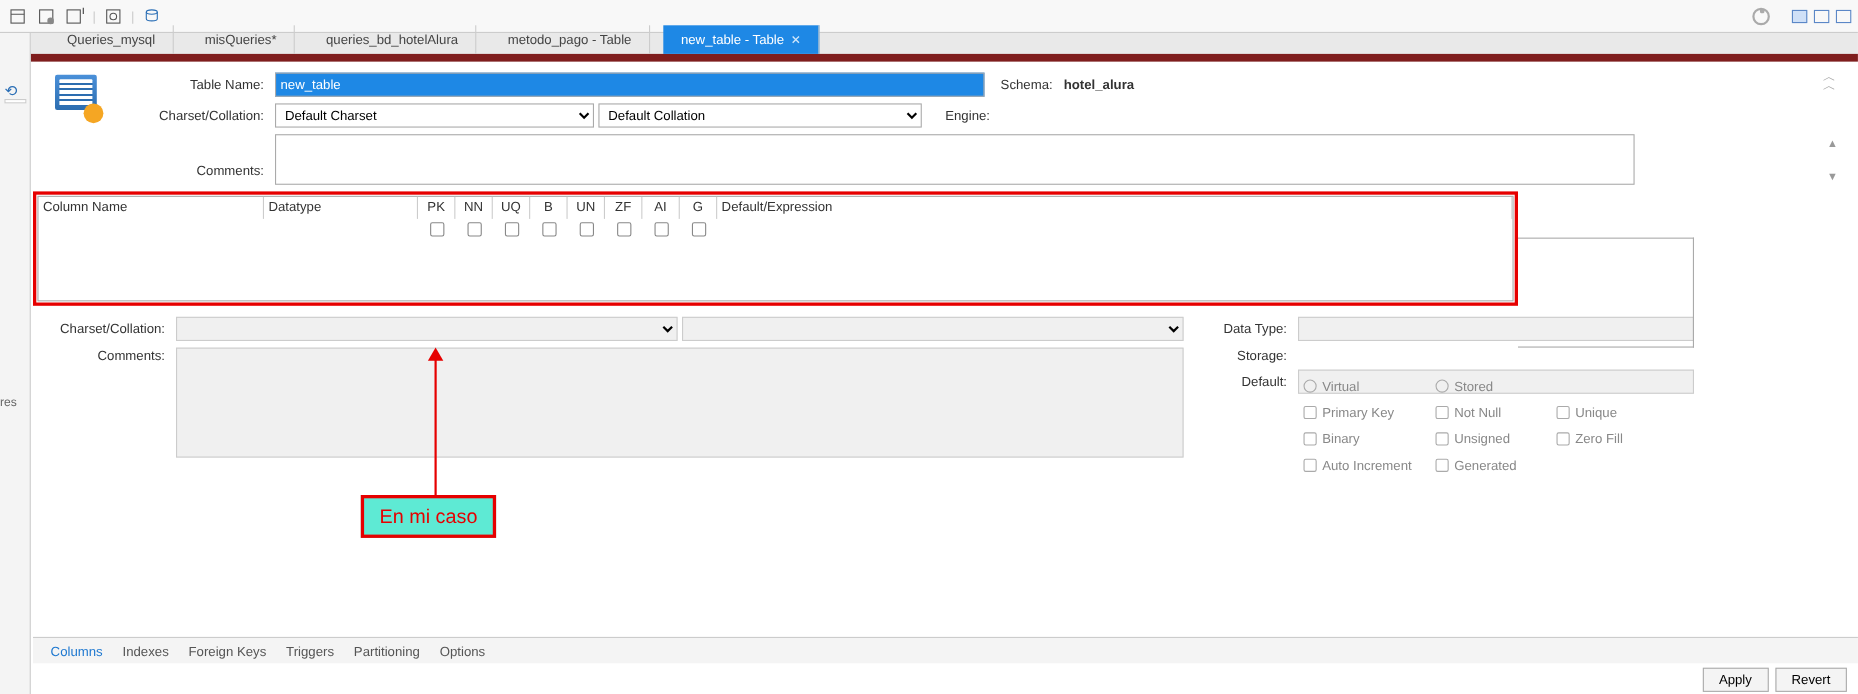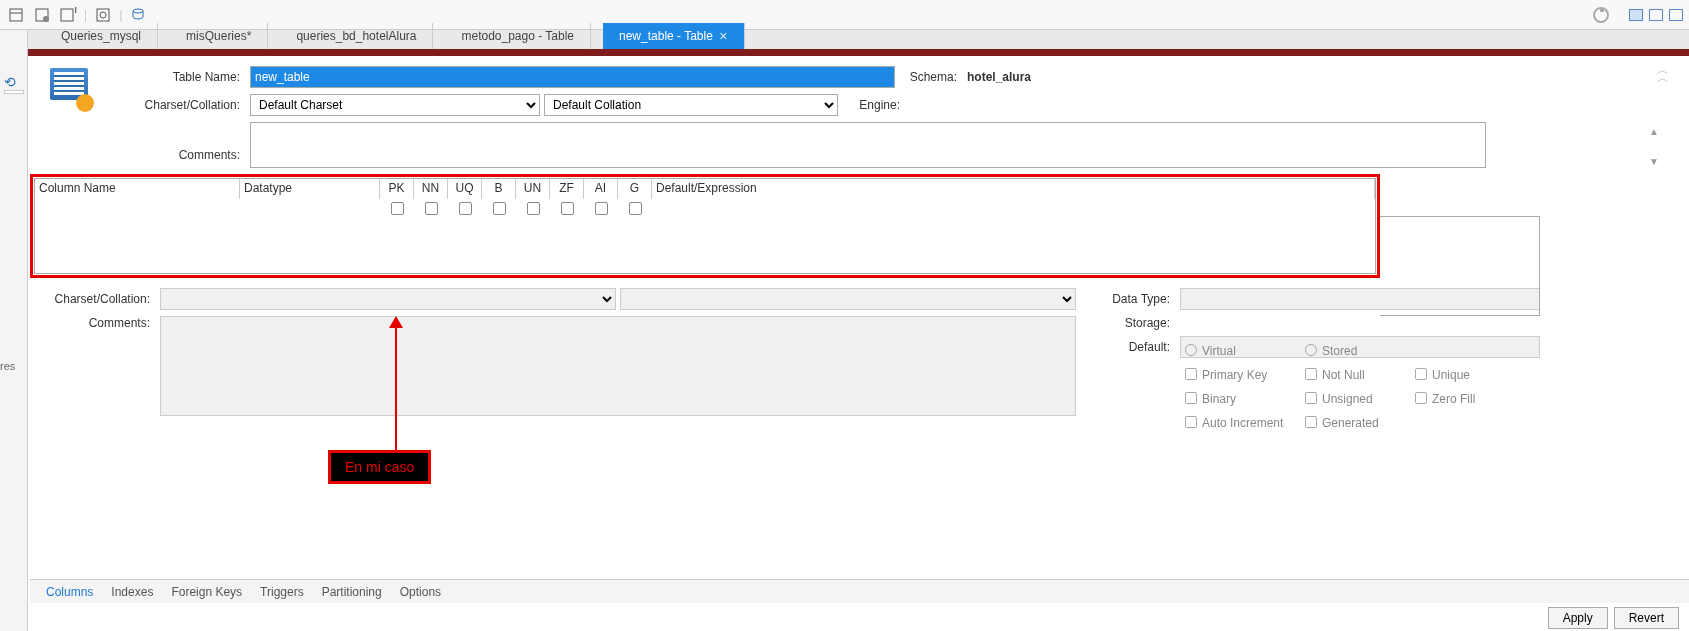--- a/index.html
+++ b/index.html
@@ -14,21 +14,21 @@
   .circle-icon { width:16px; height:16px; border:2px solid #aaa; border-radius:50%; position:relative; }
   .circle-icon::after { content:""; position:absolute; width:4px; height:4px; background:#aaa; top:-1px; left:5px; border-radius:1px; }
 
   
   .tabstrip { height: 26px; background: #e9e9e9; border-bottom: 7px solid #7f1d1d; display: flex; align-items: flex-end; padding-left: 45px; gap: 12px; }
   .tab { padding: 4px 16px 4px 16px; color: #444; border-right: 1px solid #ccc; display: flex; align-items: center; gap: 6px; height: 26px; }
   .tab.active { background: #1e88e5; color: #fff; }
   .tab .close { font-size: 11px; opacity: 0.8; }
 
   
-  .form-area { padding: 10px 16px 0 50px; position: relative; }
+  .form-area { padding: 10px 4px 0 50px; position: relative; }
   .table-icon { position: absolute; left: 50px; top: 12px; width: 40px; height: 40px; }
   .table-icon .sheet { width: 38px; height: 32px; background: linear-gradient(#4a90d9, #2c6db0); border-radius: 2px; position: relative; }
   .table-icon .sheet::before { content:""; position:absolute; inset:4px; background: repeating-linear-gradient(#fff, #fff 3px, #2c6db0 3px, #2c6db0 5px); border-radius:1px; }
   .table-icon .wrench { position:absolute; bottom:-4px; right:-4px; width:18px;height:18px; background:#f5a623;border-radius:50%;}
 
   .row { display: flex; align-items: center; margin-bottom: 6px; }
   .lbl { width: 200px; text-align: right; padding-right: 10px; color: #333; }
   input.tf, select.tf, textarea.tf { border: 1px solid #aaa; padding: 2px 4px; height: 22px; background: #fff; }
   input.tf.selected { background: #1e88e5; color: #fff; }
   textarea.tf { height: 46px; resize: none; width: 1236px; }
@@ -51,34 +51,34 @@
   .cols-row .cell { border-right: 0px solid #eee; padding: 2px 4px; }
   .cell.name { width: 205px; }
   .cell.dt { width: 140px; }
   .cell.flag { width: 34px; text-align: center; }
   .cell.def { flex: 1; }
   .chk { width:13px; height:13px; border:1px solid #888; border-radius:2px; display:inline-block; background:#fff; }
 
   
   .anno-line { position:absolute; left:395px; top:322px; width:2px; height:128px; background:#e60000; }
   .anno-arrow { position:absolute; left:389px; top:316px; width:0;height:0; border-left:7px solid transparent; border-right:7px solid transparent; border-bottom:12px solid #e60000; }
-  .anno-box { position:absolute; left:328px; top:450px; border:3px solid #e60000; padding:6px 14px; color:#e60000; font-size:14px; background:#000000; }
+  .anno-box { position:absolute; left:328px; top:450px; border:3px solid #e60000; padding:6px 14px; color:#e60000; font-size:18px; background:#5eead4; }
 
   
   .detail { display:flex; padding: 10px 30px 0 30px; gap: 0; }
   .detail-left { flex: 0 0 1070px; }
   .detail-right { flex: 1; }
   .detail .lbl { width: 130px; }
   .detail input.tf.wide { width: 916px; background:#f0f0f0; border-color:#ccc; }
   .detail select.tf { background:#f0f0f0; border-color:#ccc; }
   .detail textarea.tf { width: 916px; height: 100px; background:#f0f0f0; border-color:#ccc; }
   .detail-right .lbl { width: 80px; }
   .detail-right input.tf { width: 360px; background:#f0f0f0; border-color:#ccc;}
   .storage-opts { padding-left: 85px; display:grid; grid-template-columns: 120px 110px 100px; row-gap: 10px; color:#888; }
-  .storage-opts label { display:flex; gap:5px; }
+  .storage-opts label { display:flex; align-items:center; gap:5px; }
   .rad { width:12px;height:12px;border:1px solid #aaa;border-radius:50%;display:inline-block;}
   .cbox { width:12px;height:12px;border:1px solid #aaa;border-radius:2px;display:inline-block;}
 
   
   .bottom-tabs { position:absolute; bottom:28px; left:30px; right:0; height:24px; border-top:1px solid #ccc; background:#f4f4f4; display:flex; align-items:center; gap:14px; padding-left:14px; }
   .btab { color:#555; padding:4px 2px; }
   .btab.active { color:#1e78d0; }
 
   
   .footer { position:absolute; bottom:0; right:10px; height:26px; display:flex; gap:6px; align-items:center;}

